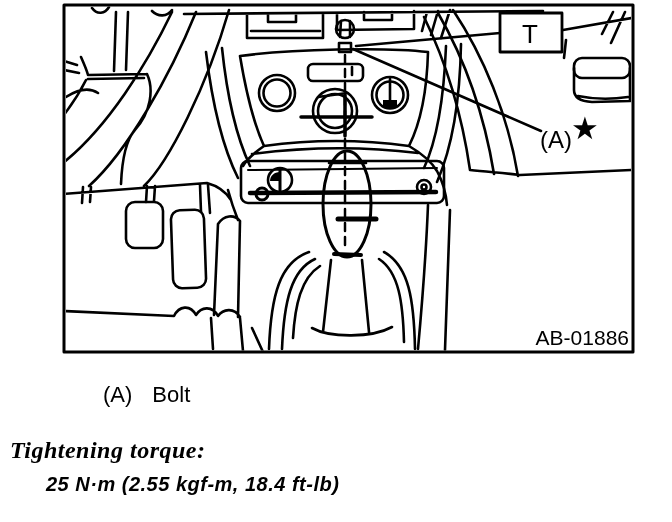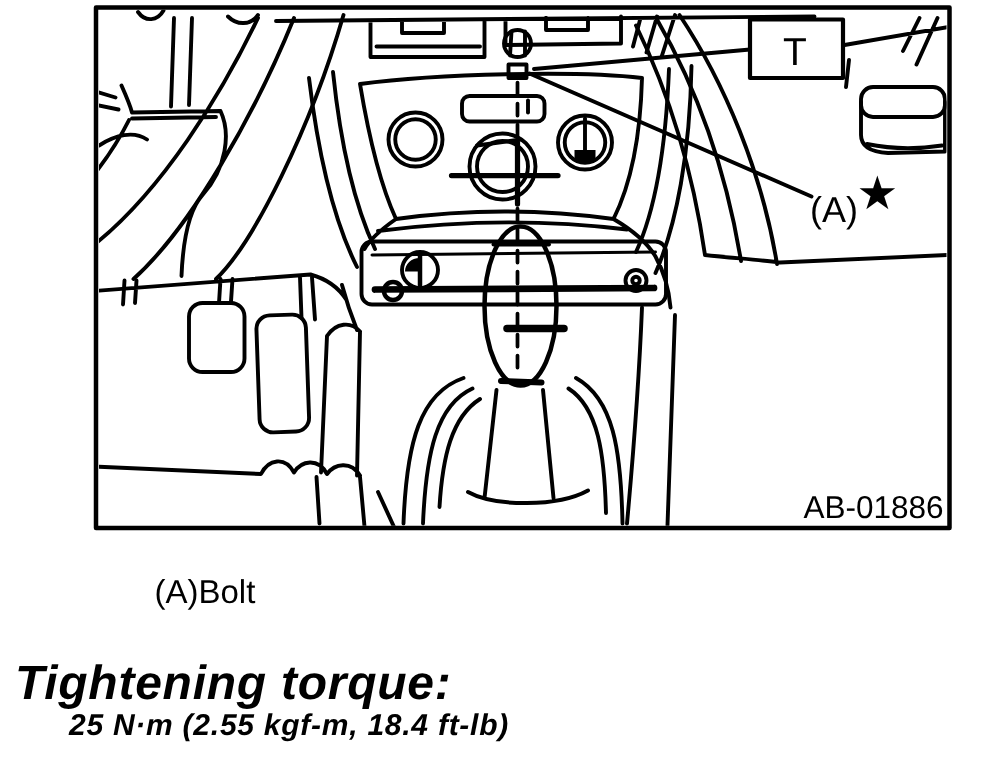--- a/index.html
+++ b/index.html
@@ -8,28 +8,28 @@
     background: #ffffff;
     font-family: "Liberation Sans", sans-serif;
     overflow: hidden;
   }
   .page { position: relative; width: 672px; height: 522px; background: #fff; }
   .figure-svg { position: absolute; left: 0; top: 0; }
   .caption {
     position: absolute; left: 103px; top: 382px;
     font-size: 22px; color: #000; white-space: nowrap;
   }
-  .caption .cap-text { }
+  .caption .cap-text { margin-left: 20px; }
   .torque {
     position: absolute; left: 0; top: 0; width: 672px; color: #000;
     font-weight: bold; font-style: italic;
   }
   .torque-title {
     position: absolute; left: 10px; top: 437px;
-    font-size: 32px; white-space: nowrap; letter-spacing: 0.5px;
+    font-size: 24px; white-space: nowrap; letter-spacing: 0.5px; font-family: Liberation Serif, serif;
   }
   .torque-value {
     position: absolute; left: 46px; top: 473px;
     font-size: 20px; white-space: nowrap; letter-spacing: 0.5px;
   }
   svg text { fill: #000; }
 </style>
 </head>
 <body>
 

